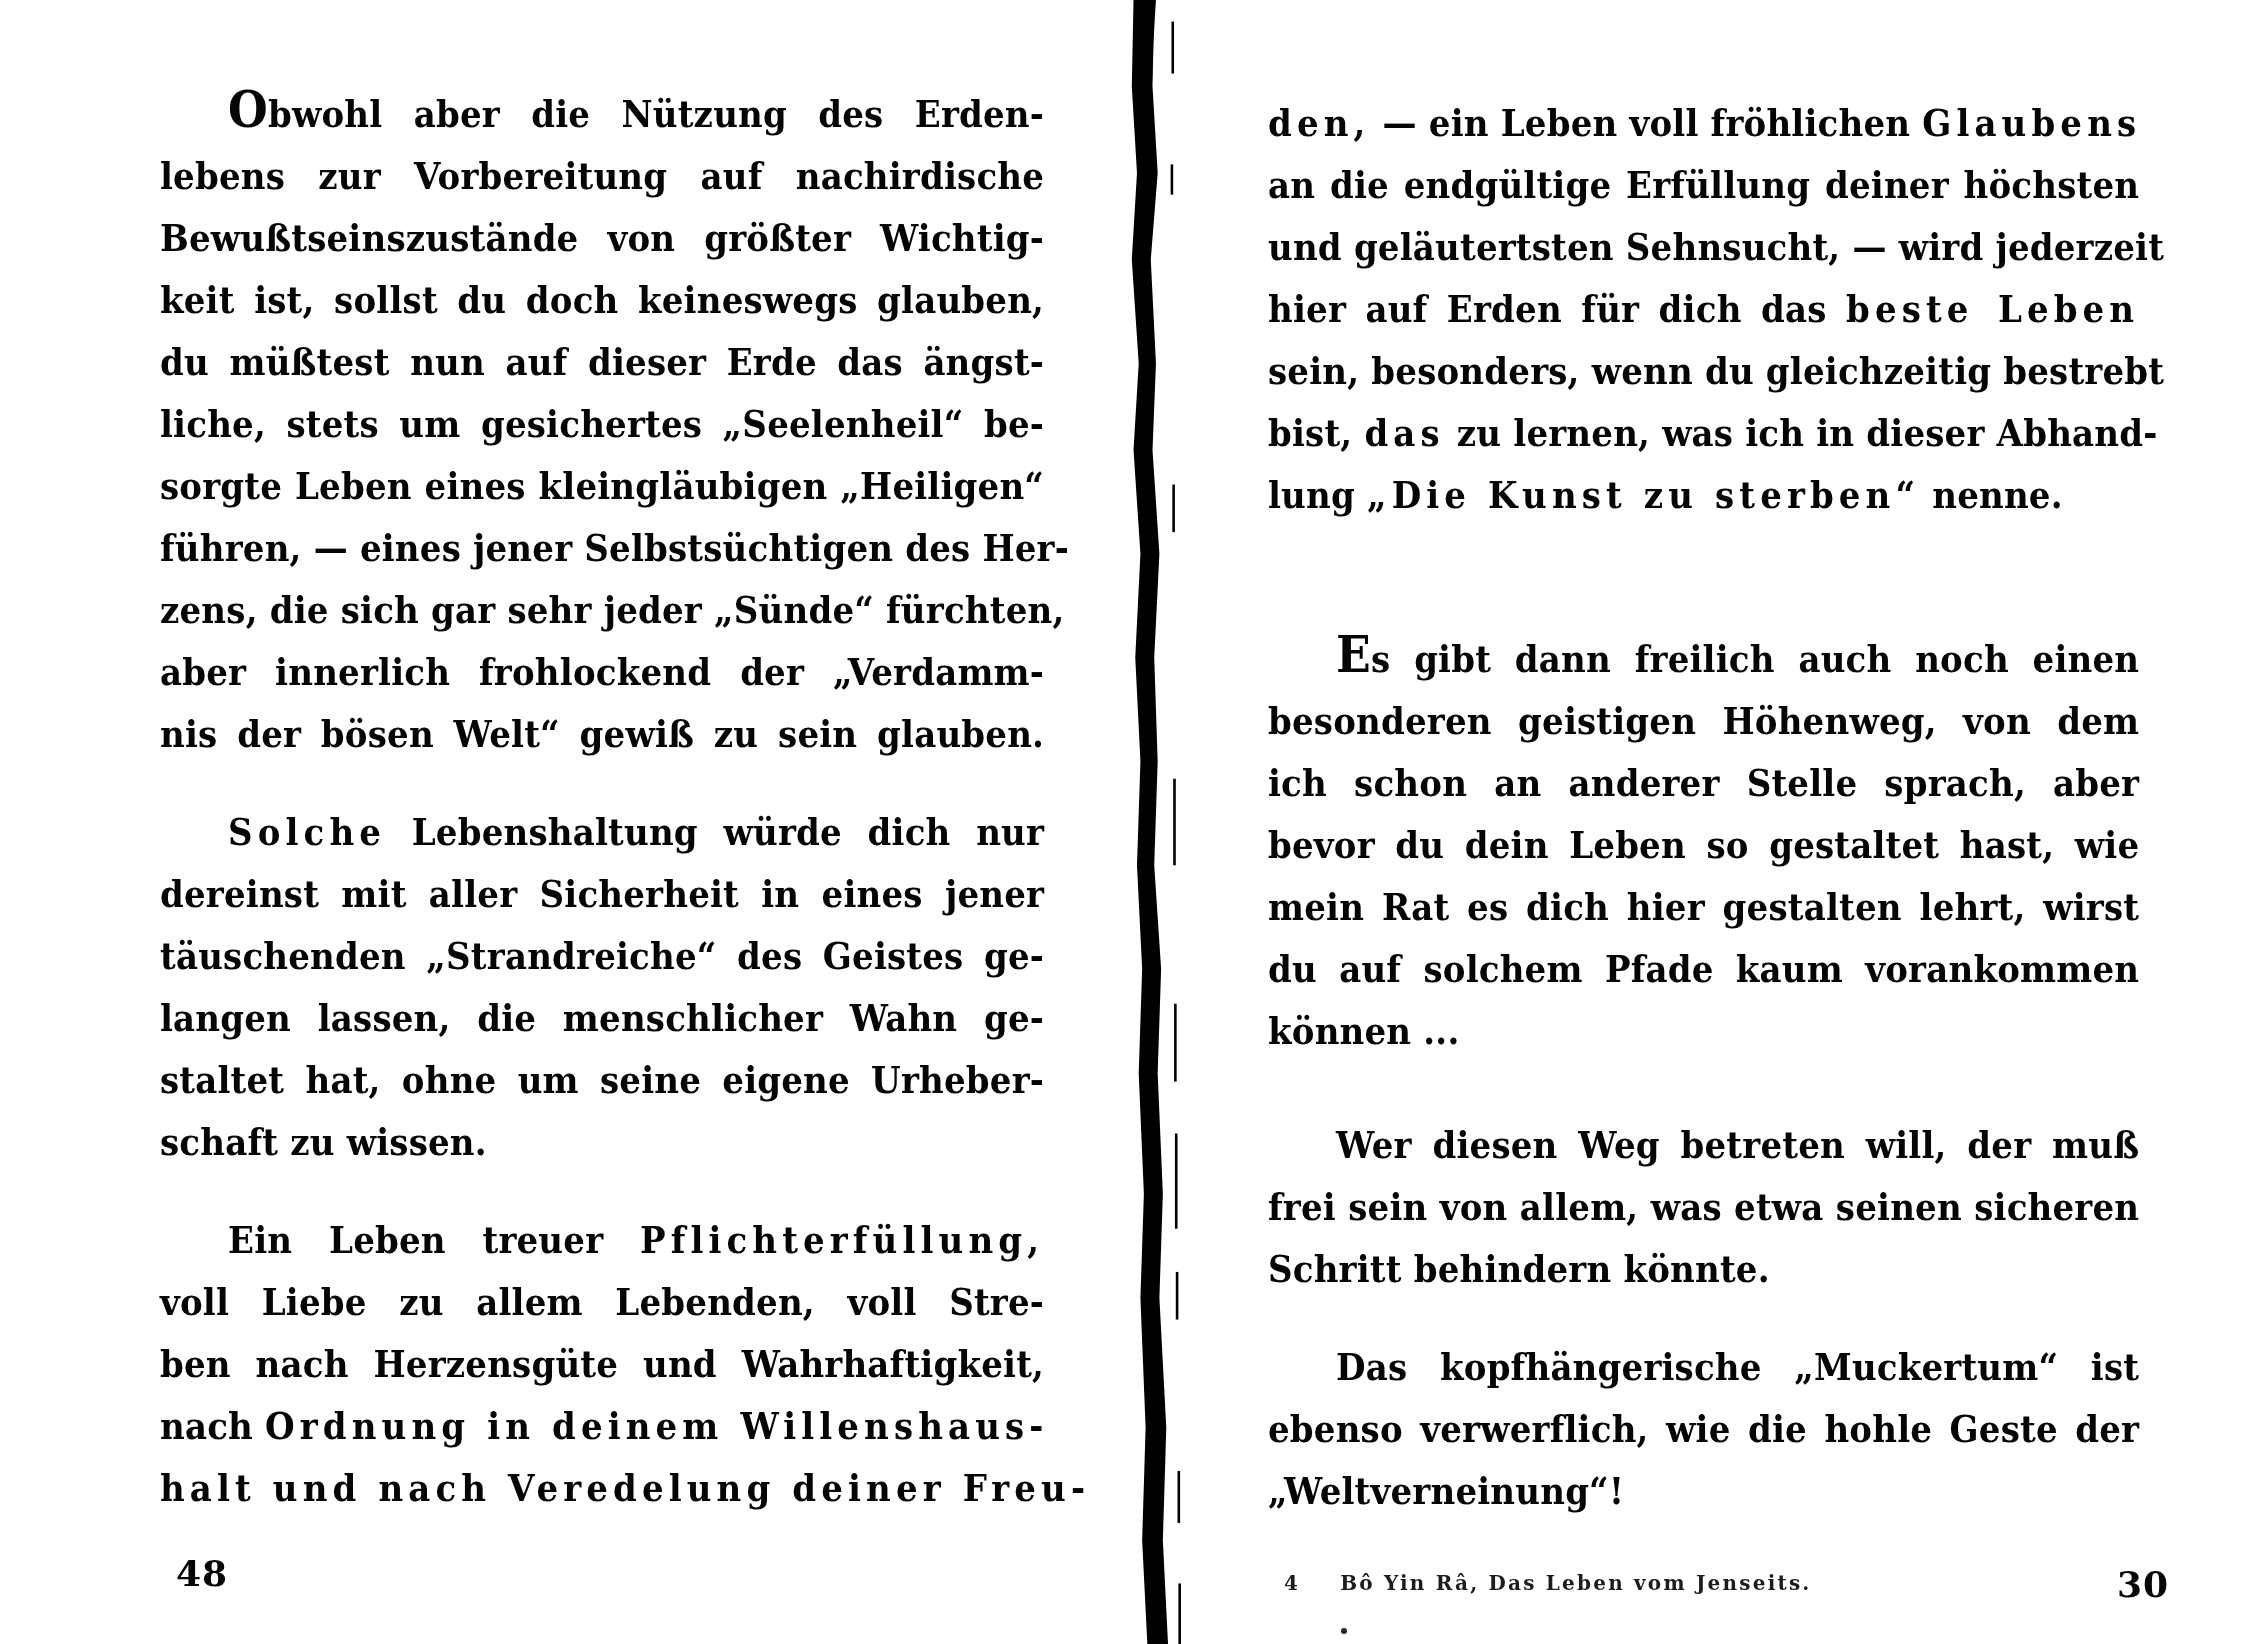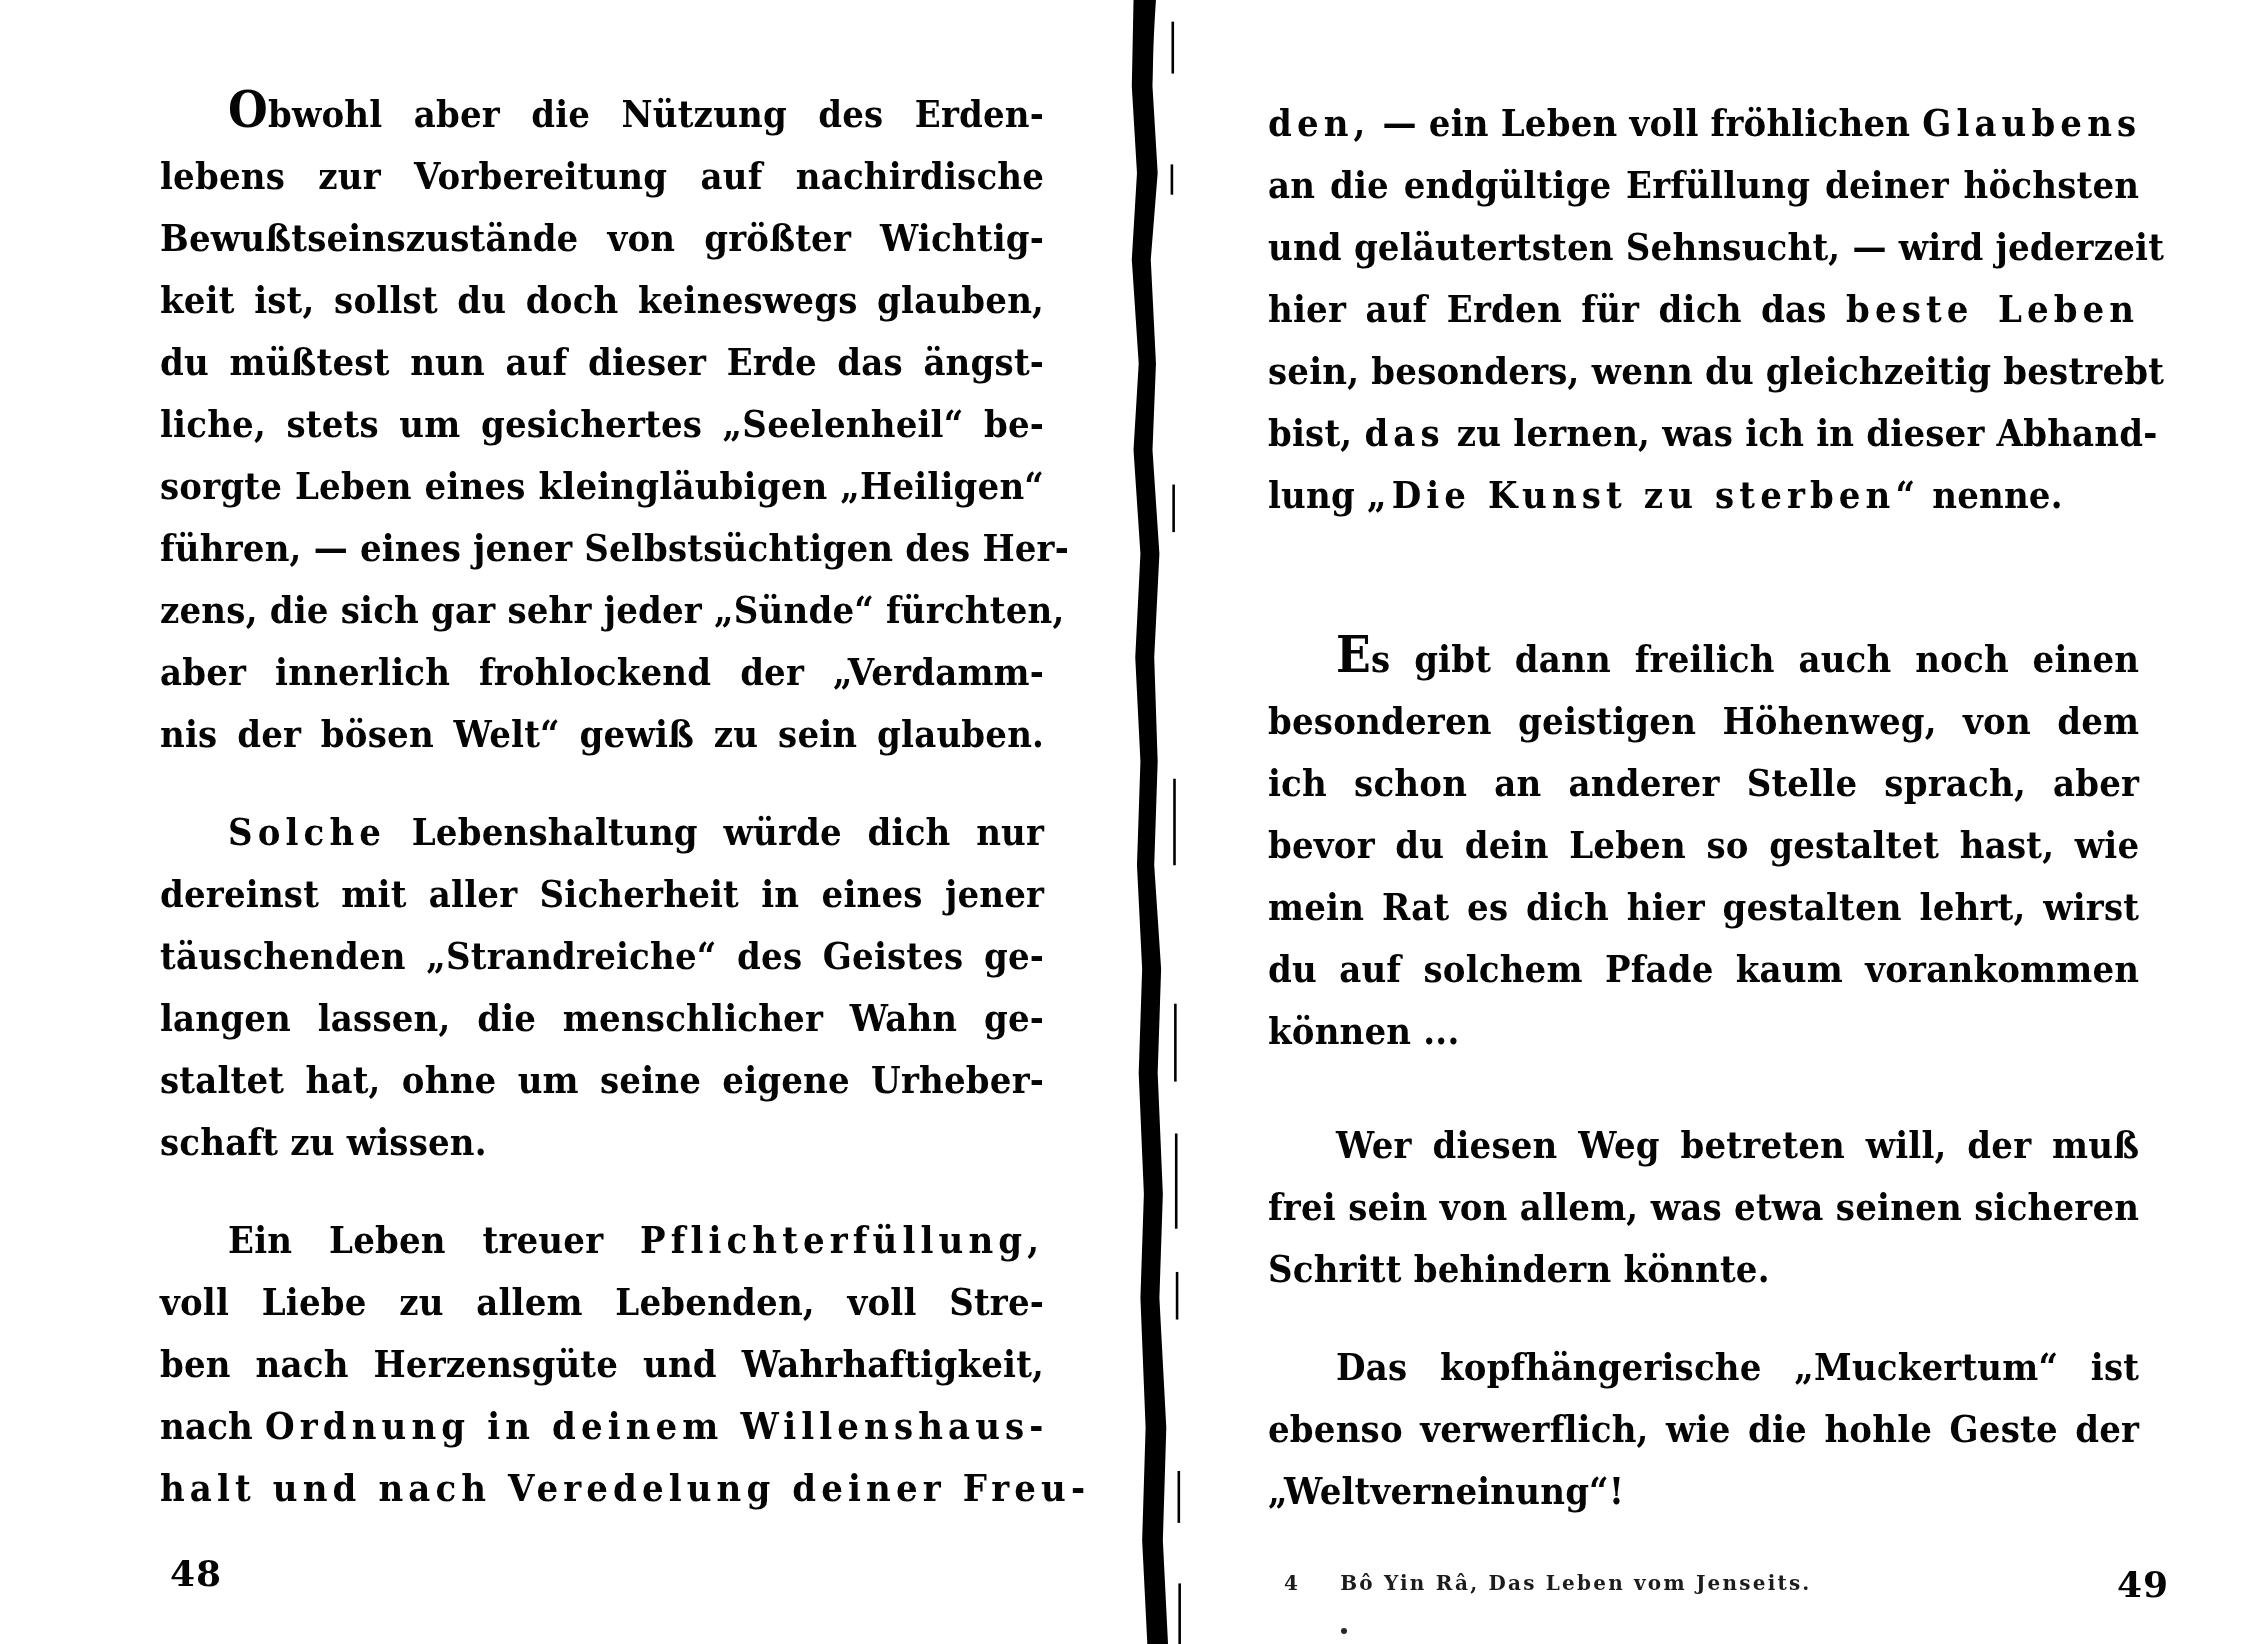--- a/index.html
+++ b/index.html
@@ -35,21 +35,21 @@
   .line.short{text-align-last:left;}
   .line.first{padding-left:74px;}
   .sperr{letter-spacing:0.15em;}
   .initial{font-size:1.34em;line-height:1;}
   .page-number{
     position:absolute;
     font-size:36px;
     font-weight:700;
     letter-spacing:0.9px;
   }
-  #pn-left{left:170px;top:1552px;}
+  #pn-left{left:176px;top:1552px;}
   #pn-right{left:2117px;top:1563px;}
   .footer-line{
     position:absolute;
     left:1284px;top:1571px;
     display:flex;
     align-items:baseline;
     gap:40px;
     font-size:20px;
     font-weight:700;
     letter-spacing:2.2px;
@@ -146,21 +146,21 @@
     <rect x="64" y="900" width="3" height="100"></rect>
     <rect x="65" y="1160" width="3" height="90"></rect>
     <rect x="66" y="1310" width="3" height="110"></rect>
     <rect x="67" y="1470" width="3" height="55"></rect>
     <rect x="69" y="1700" width="3" height="60"></rect>
     <rect x="70" y="1830" width="3" height="70"></rect>
   </g>
 </svg>
 
 <div class="page-number" id="pn-left">48</div>
-<div class="page-number" id="pn-right">49</div>
+<div class="page-number" id="pn-right">30</div>
 
 <div class="footer-line">
   <span>4</span>
   <span>Bô Yin Râ, Das Leben vom Jenseits.</span>
 </div>
 
 <div class="speck"></div>
 
 
 </body></html>

